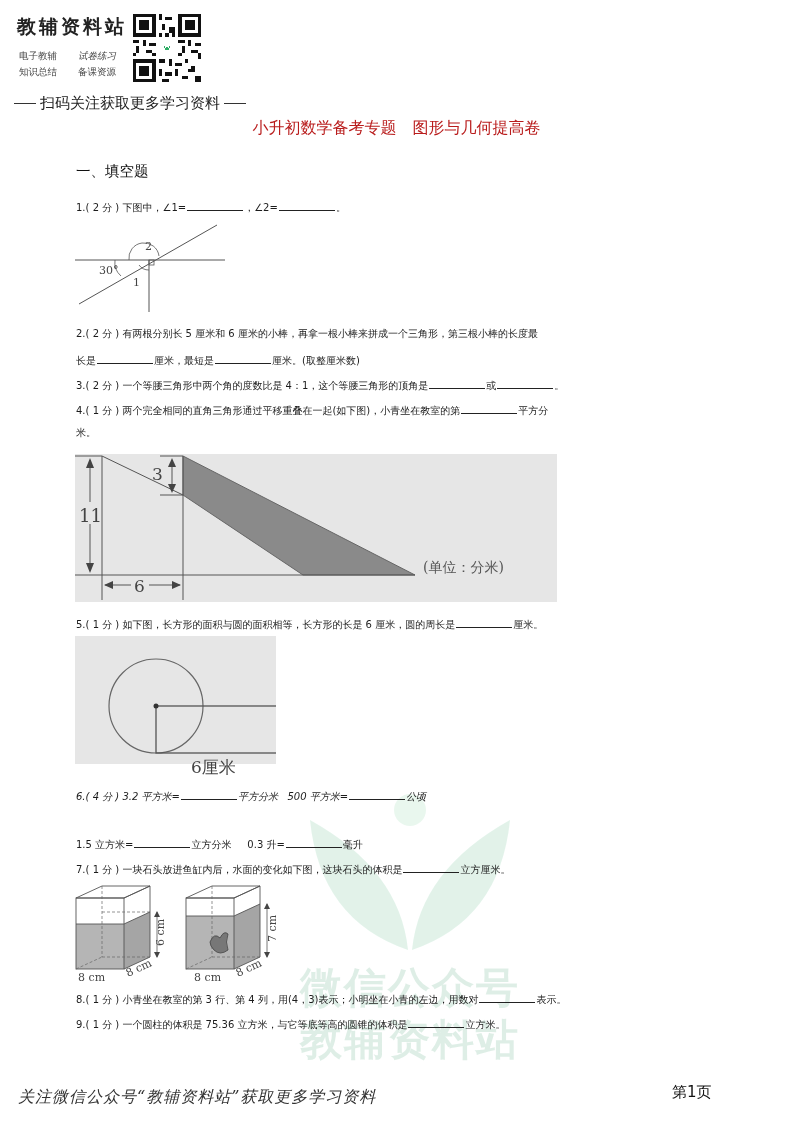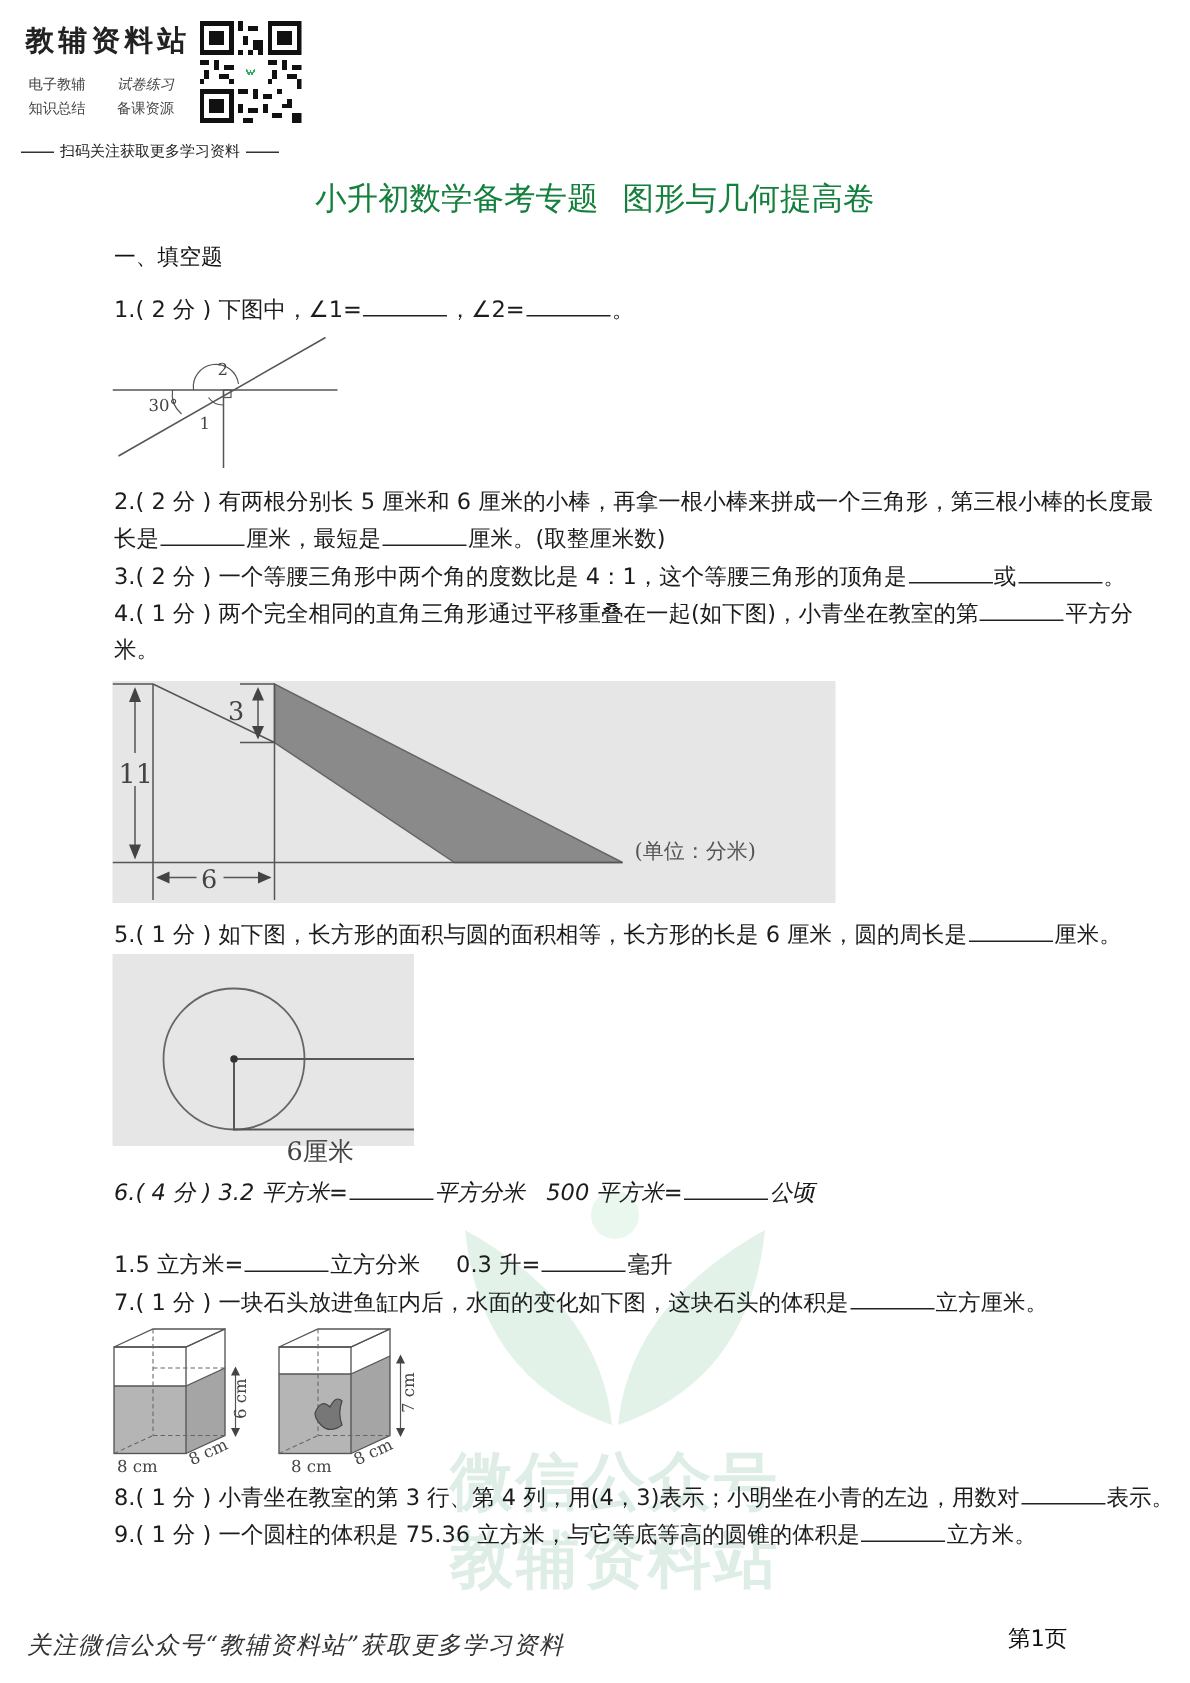--- a/index.html
+++ b/index.html
@@ -4,29 +4,29 @@
 <style>
   html, body { margin: 0; padding: 0; background: #ffffff; }
   body { width: 793px; height: 1122px; position: relative; overflow: hidden;
          font-family: "DejaVu Sans", "Liberation Sans", sans-serif; color: #1a1a1a; }
   .abs { position: absolute; }
 
   
   .brand-title { left: 17px; top: 14px; font-size: 19px; font-weight: bold; letter-spacing: 3px; color: #222; }
   .brand-tag { font-size: 9.5px; color: #444; }
   .qr { left: 133px; top: 14px; width: 68px; height: 68px; }
-  .tagline { left: 14px; top: 94px; font-size: 10px; color: #222; display: flex; align-items: center; gap: 4px; }
+  .tagline { left: 14px; top: 94px; font-size: 15px; color: #222; display: flex; align-items: center; gap: 4px; }
   .tagline .rule { display: inline-block; width: 22px; height: 1px; background: #333; }
 
   
-  .doc-title { left: 0; width: 793px; top: 118px; text-align: center; font-size: 21px; color: #15803d; }
+  .doc-title { left: 0; width: 793px; top: 118px; text-align: center; font-size: 16px; color: #b91c1c; }
   .doc-title span + span { margin-left: 16px; }
   .section-title { left: 76px; top: 162px; font-size: 14.5px; color: #111; }
 
-  .q { left: 76px; font-size: 15px; line-height: 16px; color: #1c1c1c; white-space: nowrap; }
+  .q { left: 76px; font-size: 10px; line-height: 16px; color: #1c1c1c; white-space: nowrap; }
   .blank { display: inline-block; width: 56px; border-bottom: 1px solid #222; height: 12px; vertical-align: baseline; margin: 0 1px; }
 
   
   .fig { position: absolute; }
   .gray-box { background: #e6e6e6; }
 
   
   .watermark { left: 290px; top: 790px; width: 240px; height: 260px; opacity: 0.16; pointer-events: none; }
   .wm-text { position: absolute; left: 0; width: 240px; text-align: center; font-size: 42px; font-weight: bold; color: #3a9a6a; letter-spacing: 2px; }
 

